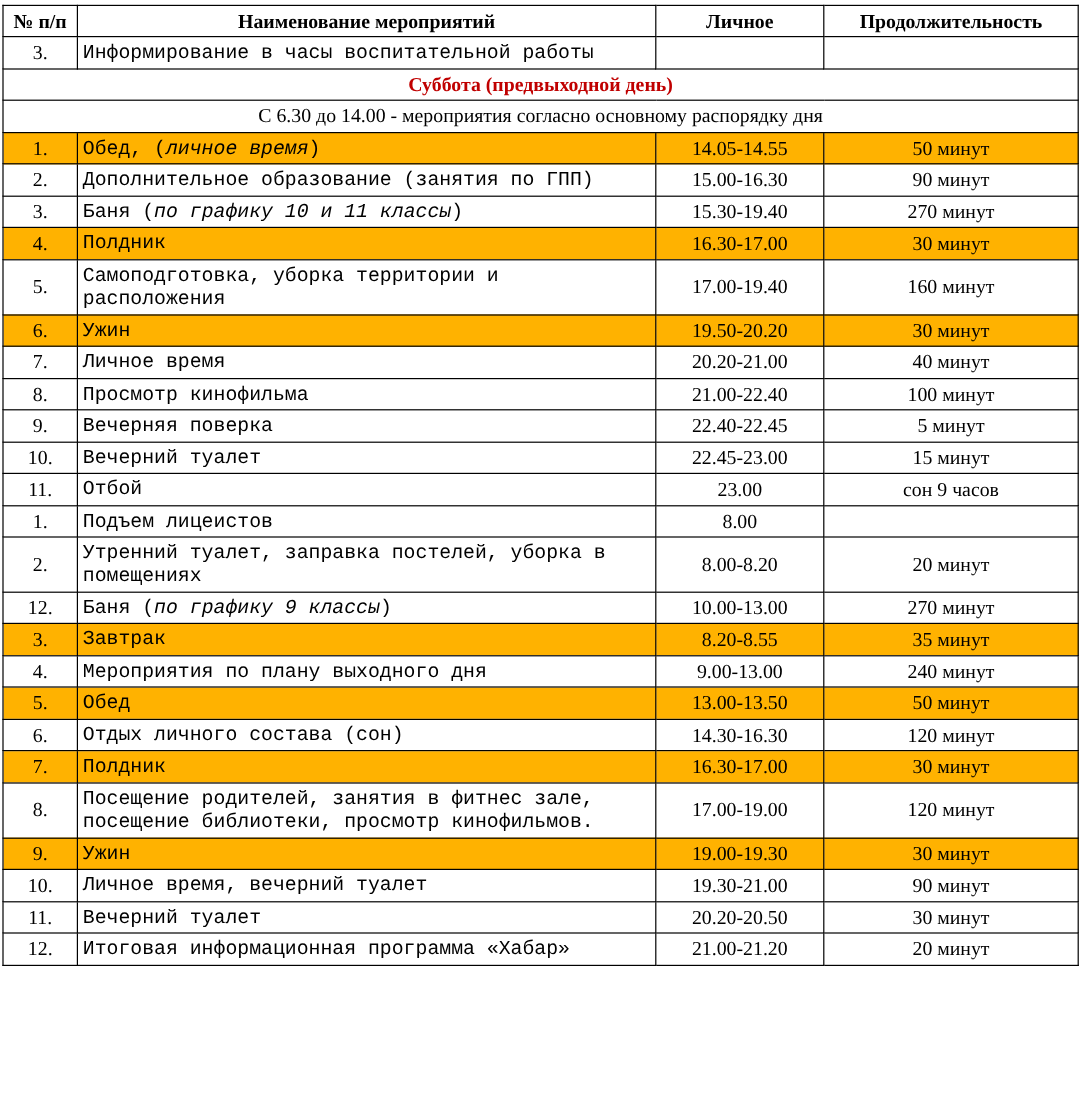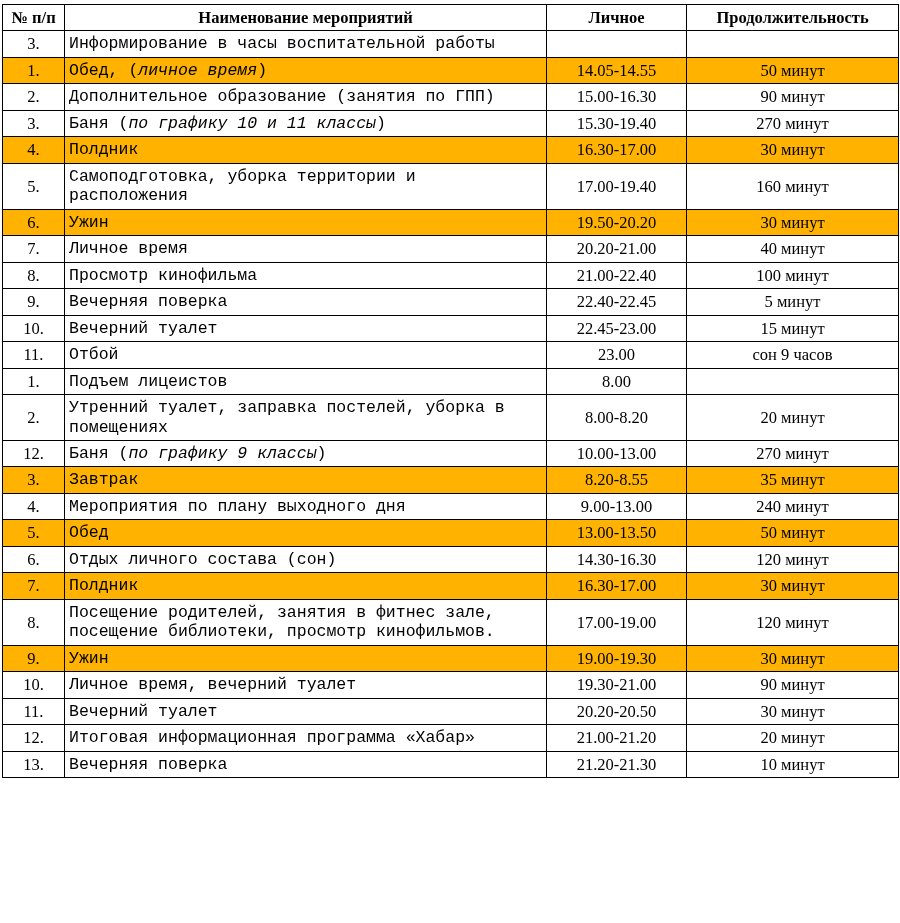--- a/index.html
+++ b/index.html
@@ -86,20 +86,26 @@
         <th>Продолжительность</th>
       </tr>
     </thead>
     <tbody id="table-body">
         <tr class="">
           <td class="num">3.</td>
           <td class="name">Информирование в часы воспитательной работы</td>
           <td class="time"></td>
           <td class="dur"></td>
         </tr>
+        <tr class="dayrow">
+          <td colspan="4">Суббота (предвыходной день)</td>
+        </tr>
+        <tr class="noterow">
+          <td colspan="4">С 6.30 до 14.00 - мероприятия согласно основному  распорядку дня</td>
+        </tr>
         <tr class="hl">
           <td class="num">1.</td>
           <td class="name">Обед, (<span class="it">личное время</span>)</td>
           <td class="time">14.05-14.55</td>
           <td class="dur">50 минут</td>
         </tr>
         <tr class="">
           <td class="num">2.</td>
           <td class="name">Дополнительное образование (занятия по ГПП)</td>
           <td class="time">15.00-16.30</td>
@@ -230,21 +236,15 @@
           <td class="name">Вечерний туалет</td>
           <td class="time">20.20-20.50</td>
           <td class="dur">30 минут</td>
         </tr>
         <tr class="">
           <td class="num">12.</td>
           <td class="name">Итоговая информационная программа «Хабар»</td>
           <td class="time">21.00-21.20</td>
           <td class="dur">20 минут</td>
         </tr>
-        <tr class="">
-          <td class="num">13.</td>
-          <td class="name">Вечерняя поверка</td>
-          <td class="time">21.20-21.30</td>
-          <td class="dur">10 минут</td>
-        </tr>
       </tbody>
   </table>
 </div>
 
 </body></html>

